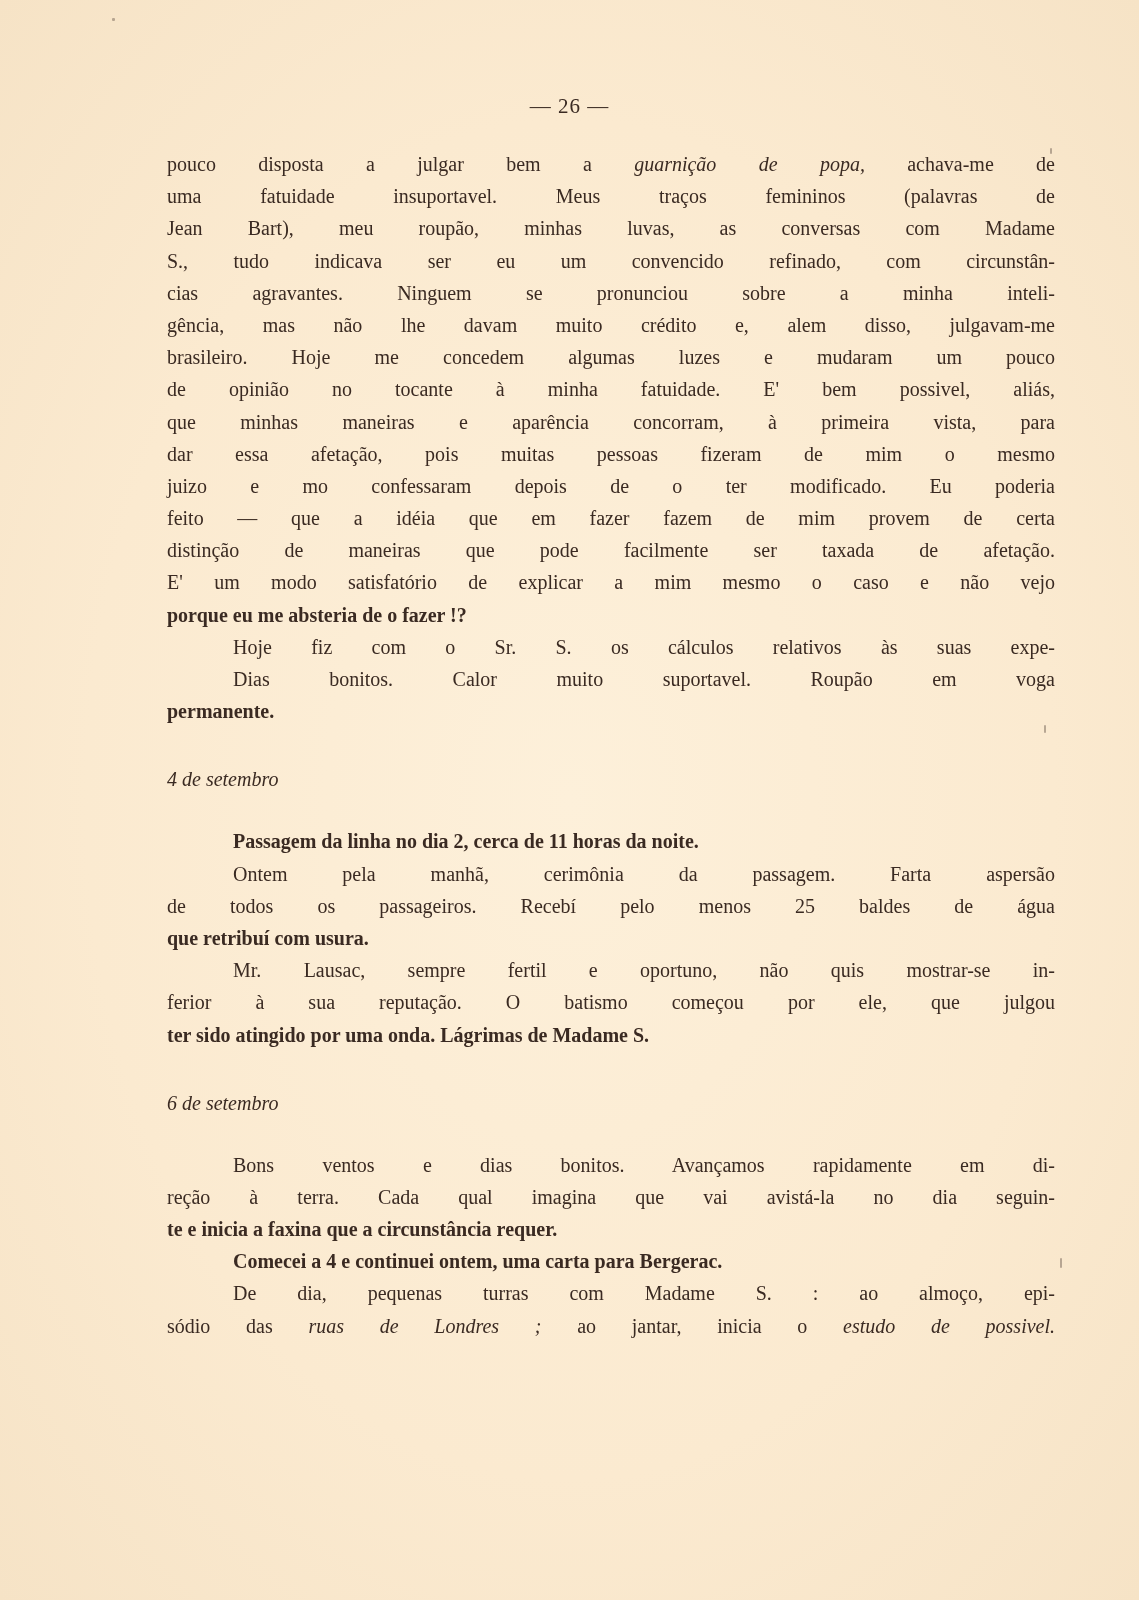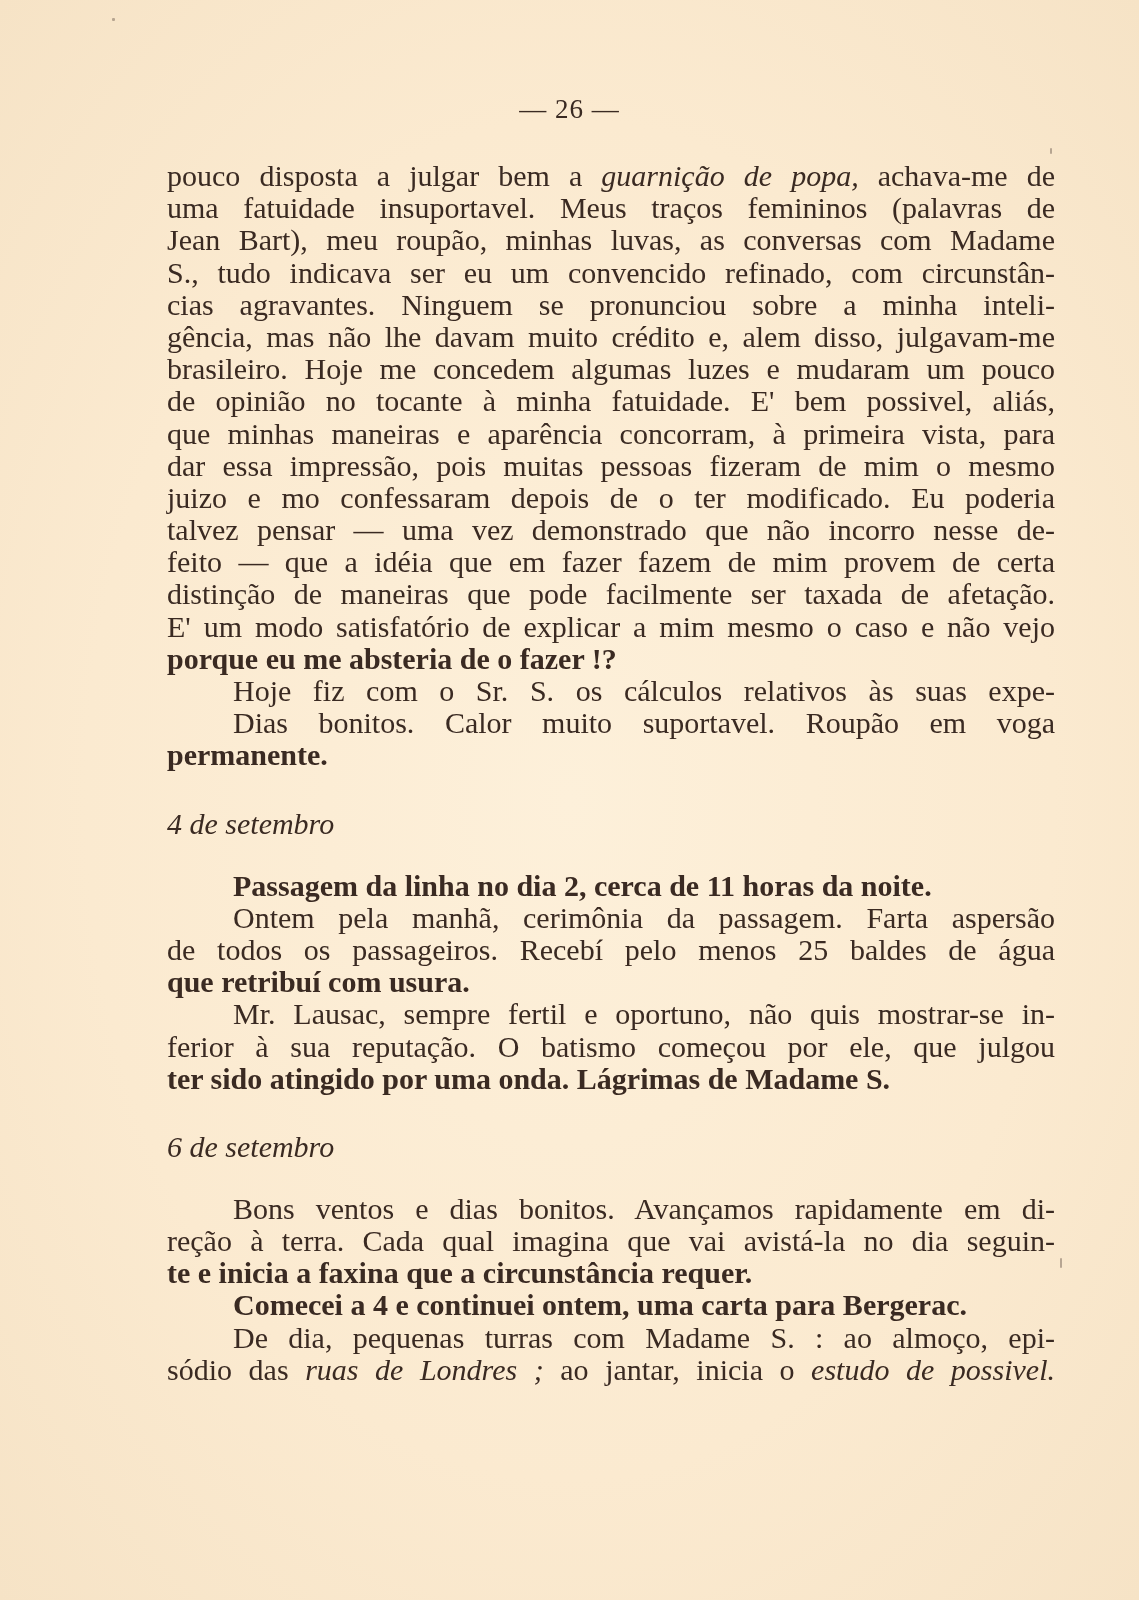--- a/index.html
+++ b/index.html
@@ -15,29 +15,29 @@
       overflow: hidden;
       font-family: "Liberation Serif", "DejaVu Serif", serif;
       color: #3a2a22;
     }
     .page-number {
       position: absolute;
       top: 94px;
       left: 0;
       width: 1139px;
       text-align: center;
-      font-size: 27px;
+      font-size: 21px;
       letter-spacing: 1px;
     }
     .text-block {
       position: absolute;
       left: 167px;
-      top: 160px;
+      top: 148px;
       width: 888px;
-      font-size: 30px;
+      font-size: 20px;
       line-height: 32.2px;
     }
     .line {
       display: block;
       white-space: nowrap;
       text-align: justify;
       text-align-last: justify;
       height: 32.2px;
     }
     .line.last {
@@ -82,23 +82,22 @@
     <div>
       <span class="line"><span>pouco disposta a julgar bem a </span><em>guarnição de popa,</em><span> achava-me de</span></span>
       <span class="line">uma fatuidade insuportavel.  Meus traços femininos (palavras de</span>
       <span class="line">Jean Bart), meu roupão, minhas luvas, as conversas com Madame</span>
       <span class="line">S., tudo indicava ser eu um convencido refinado, com circunstân-</span>
       <span class="line">cias agravantes.  Ninguem se pronunciou sobre a minha inteli-</span>
       <span class="line">gência, mas não lhe davam muito crédito e, alem disso, julgavam-me</span>
       <span class="line">brasileiro.  Hoje me concedem algumas luzes e mudaram um pouco</span>
       <span class="line">de opinião no tocante à minha fatuidade.  E' bem possivel, aliás,</span>
       <span class="line">que minhas maneiras e aparência concorram, à primeira vista, para</span>
-      <span class="line">dar essa impressão, pois muitas pessoas fizeram de mim o mesmo</span>
+      <span class="line">dar essa afetação, pois muitas pessoas fizeram de mim o mesmo</span>
       <span class="line">juizo e mo confessaram depois de o ter modificado.  Eu poderia</span>
-      <span class="line">talvez pensar — uma vez demonstrado que não incorro nesse de-</span>
       <span class="line">feito — que a idéia que em fazer fazem de mim provem de certa</span>
       <span class="line">distinção de maneiras que pode facilmente ser taxada de afetação.</span>
       <span class="line">E' um modo satisfatório de explicar a mim mesmo o caso e não vejo</span>
       <span class="line last">porque eu me absteria de o fazer !?</span>
     </div>
 
 
     <div>
       <span class="line indent">Hoje fiz com o Sr. S. os cálculos relativos às suas expe-</span>
     </div>

